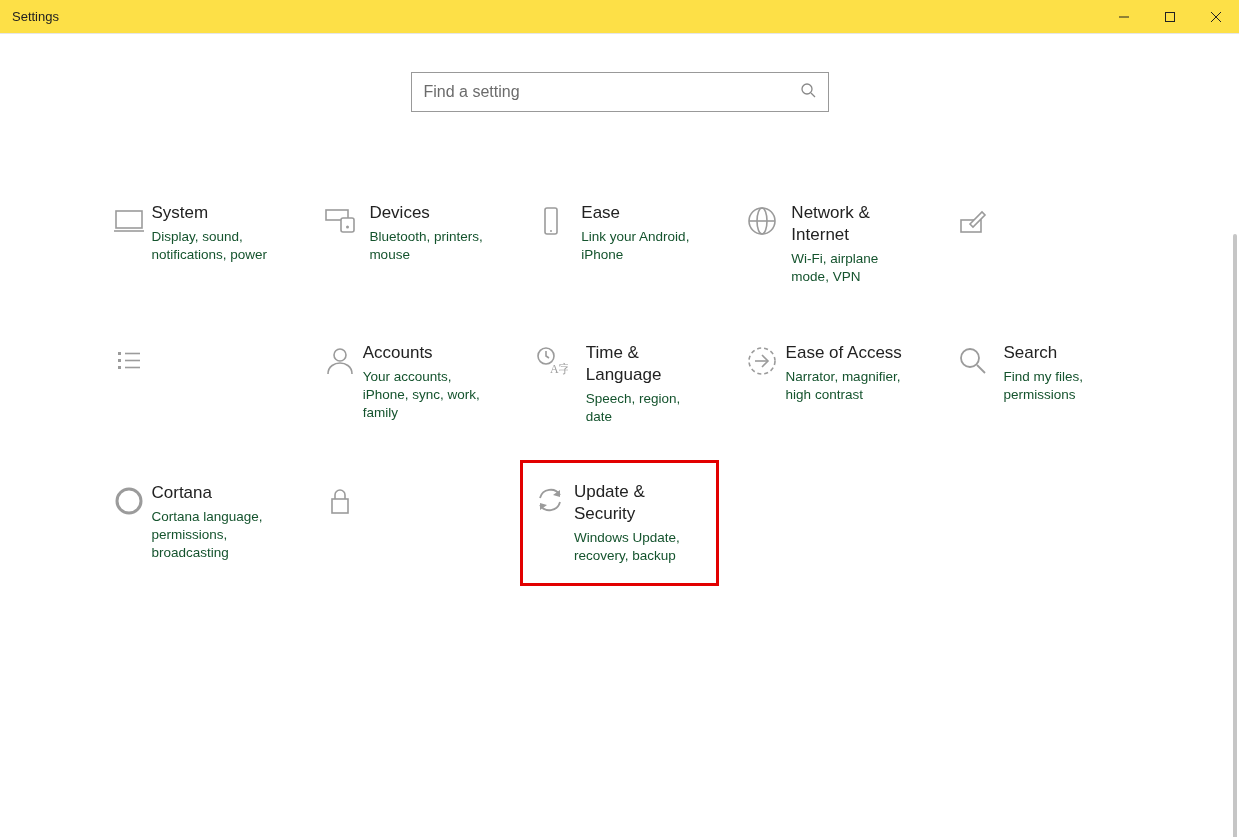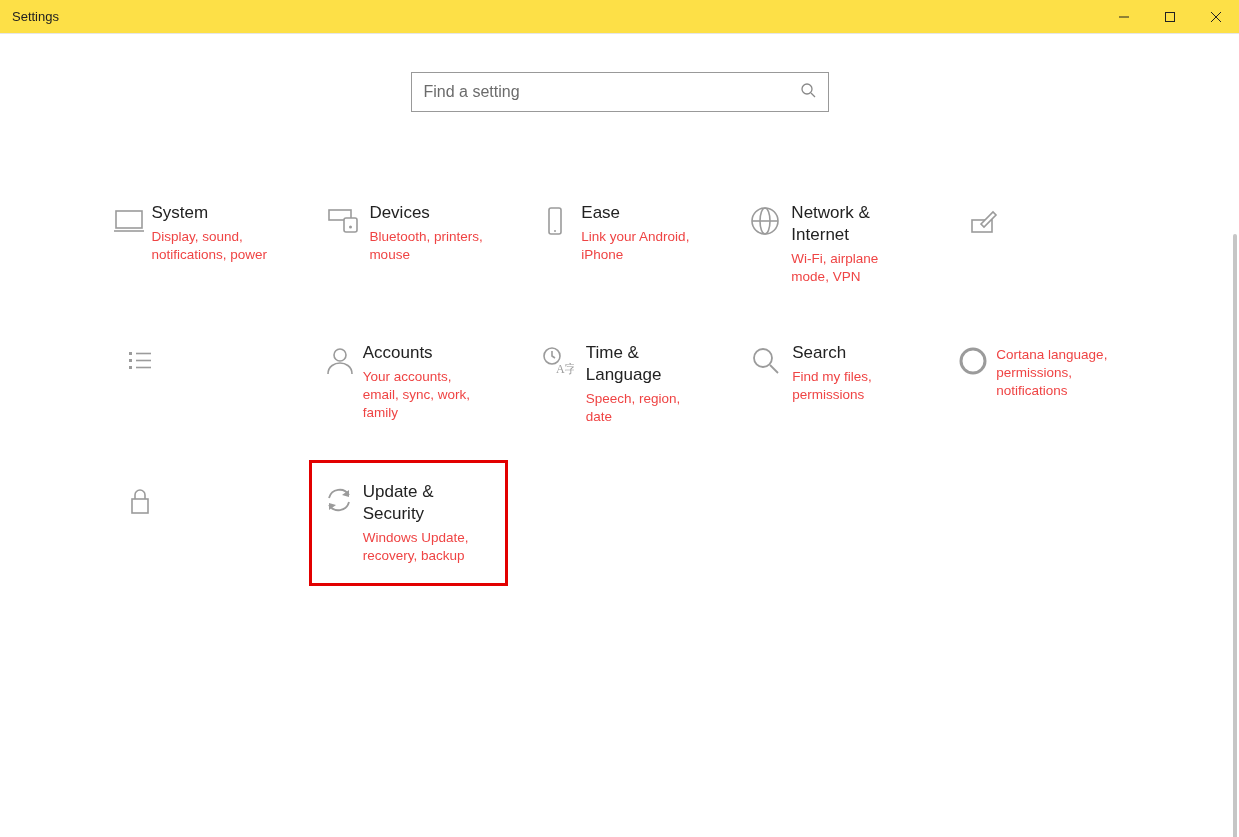--- a/index.html
+++ b/index.html
@@ -76,34 +76,33 @@
     cursor: default;
   }
   .tile.highlight {
     border: 3px solid #e20000;
     padding: 18px 10px 18px 10px;
     margin: -12px -12px -12px -12px;
   }
   .tile .iconwrap {
     width: 56px;
     display: flex;
-    justify-content: center;
     padding-top: 2px;
     color: #3b82f6;
   }
   .tile .txt { padding-left: 6px; max-width: 230px; }
   .tile .ttitle {
     font-size: 17px;
     color: #222;
     line-height: 22px;
     font-weight: 400;
   }
   .tile .tdesc {
     font-size: 13.5px;
-    color: #ef4444;
+    color: #14532d;
     line-height: 18px;
     margin-top: 4px;
   }
   .scrollbar {
     position: absolute;
     right: 2px;
     top: 200px;
     width: 4px;
     height: 610px;
     background: #c6c6c6;
@@ -226,39 +225,52 @@
 
     <div class="tile">
       <div class="iconwrap">
         <svg width="34" height="34" viewBox="0 0 34 34" fill="none">
             <circle cx="17" cy="11" r="6" stroke="#9b9b9b" stroke-width="1.6"></circle>
             <path d="M5 30 C5 22 12 19 17 19 C22 19 29 22 29 30" stroke="#9b9b9b" stroke-width="1.6"></path>
           </svg>
       </div>
       <div class="txt">
         <div class="ttitle">Accounts</div>
-        <div class="tdesc">Your accounts, email, sync, work, family</div>
+        <div class="tdesc">Your accounts, iPhone, sync, work, family</div>
       </div>
     </div>
 
     <div class="tile">
       <div class="iconwrap">
         <svg width="34" height="34" viewBox="0 0 34 34" fill="none">
             <circle cx="12" cy="12" r="8" stroke="#9b9b9b" stroke-width="1.6"></circle>
             <path d="M12 7 V12 L15 14" stroke="#9b9b9b" stroke-width="1.6"></path>
             <text x="16" y="29" font-size="12" fill="#9b9b9b" font-family="Segoe UI">A字</text>
           </svg>
       </div>
       <div class="txt">
         <div class="ttitle">Time &amp; Language</div>
         <div class="tdesc">Speech, region, date</div>
       </div>
     </div>
 
 
+    <div class="tile">
+      <div class="iconwrap">
+        <svg width="34" height="34" viewBox="0 0 34 34" fill="none">
+            <circle cx="17" cy="17" r="13" stroke="#9b9b9b" stroke-width="1.6" stroke-dasharray="4 3"></circle>
+            <path d="M17 11 L23 17 L17 23" stroke="#9b9b9b" stroke-width="1.6" fill="none"></path>
+            <line x1="10" y1="17" x2="23" y2="17" stroke="#9b9b9b" stroke-width="1.6"></line>
+          </svg>
+      </div>
+      <div class="txt">
+        <div class="ttitle">Ease of Access</div>
+        <div class="tdesc">Narrator, magnifier, high contrast</div>
+      </div>
+    </div>
 
     <div class="tile">
       <div class="iconwrap">
         <svg width="34" height="34" viewBox="0 0 34 34" fill="none">
             <circle cx="14" cy="14" r="9" stroke="#9b9b9b" stroke-width="1.8"></circle>
             <line x1="21" y1="21" x2="29" y2="29" stroke="#9b9b9b" stroke-width="1.8"></line>
           </svg>
       </div>
       <div class="txt">
         <div class="ttitle">Search</div>
@@ -266,21 +278,22 @@
       </div>
     </div>
 
     <div class="tile">
       <div class="iconwrap">
         <svg width="34" height="34" viewBox="0 0 34 34" fill="none">
             <circle cx="17" cy="17" r="12" stroke="#9b9b9b" stroke-width="3"></circle>
           </svg>
       </div>
       <div class="txt">
-        <div class="tdesc">Cortana language, permissions, notifications</div>
+        <div class="ttitle">Cortana</div>
+        <div class="tdesc">Cortana language, permissions, broadcasting</div>
       </div>
     </div>
 
     <div class="tile">
       <div class="iconwrap">
         <svg width="34" height="34" viewBox="0 0 34 34" fill="none">
             <rect x="9" y="15" width="16" height="14" stroke="#9b9b9b" stroke-width="1.6"></rect>
             <path d="M12 15 V11 a5 5 0 0 1 10 0 V15" stroke="#9b9b9b" stroke-width="1.6" fill="none"></path>
           </svg>
       </div>

